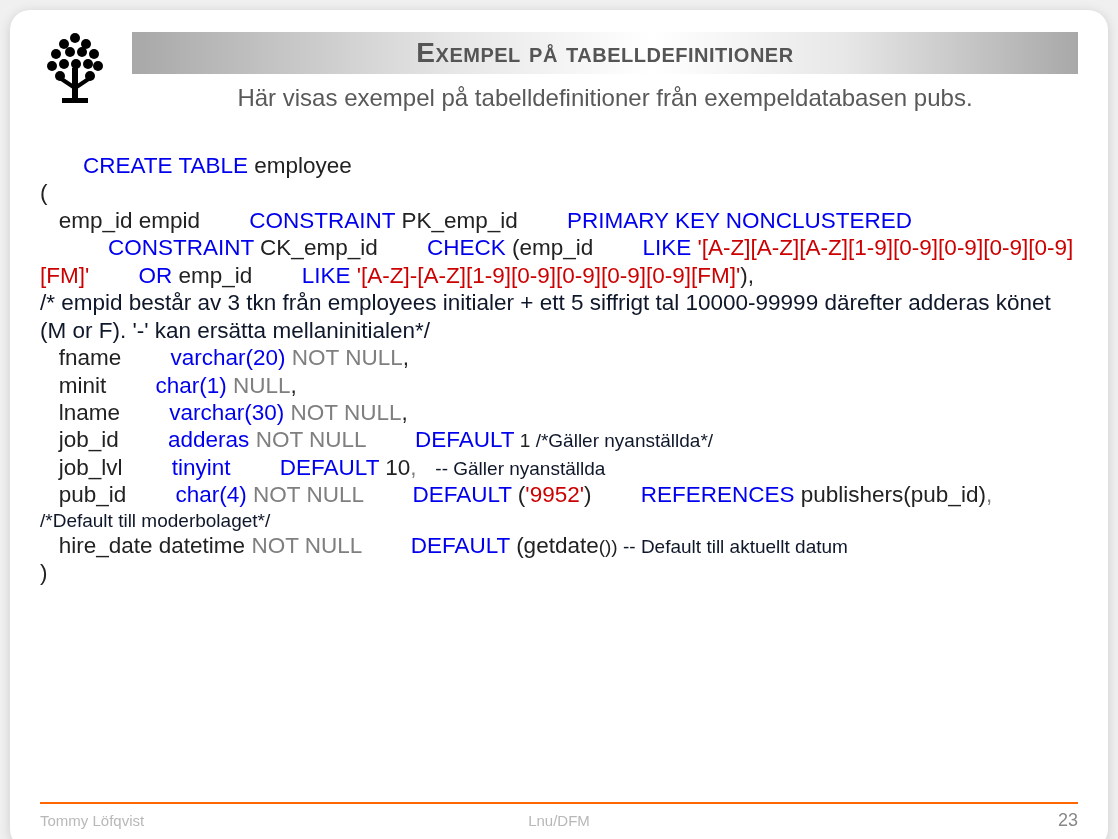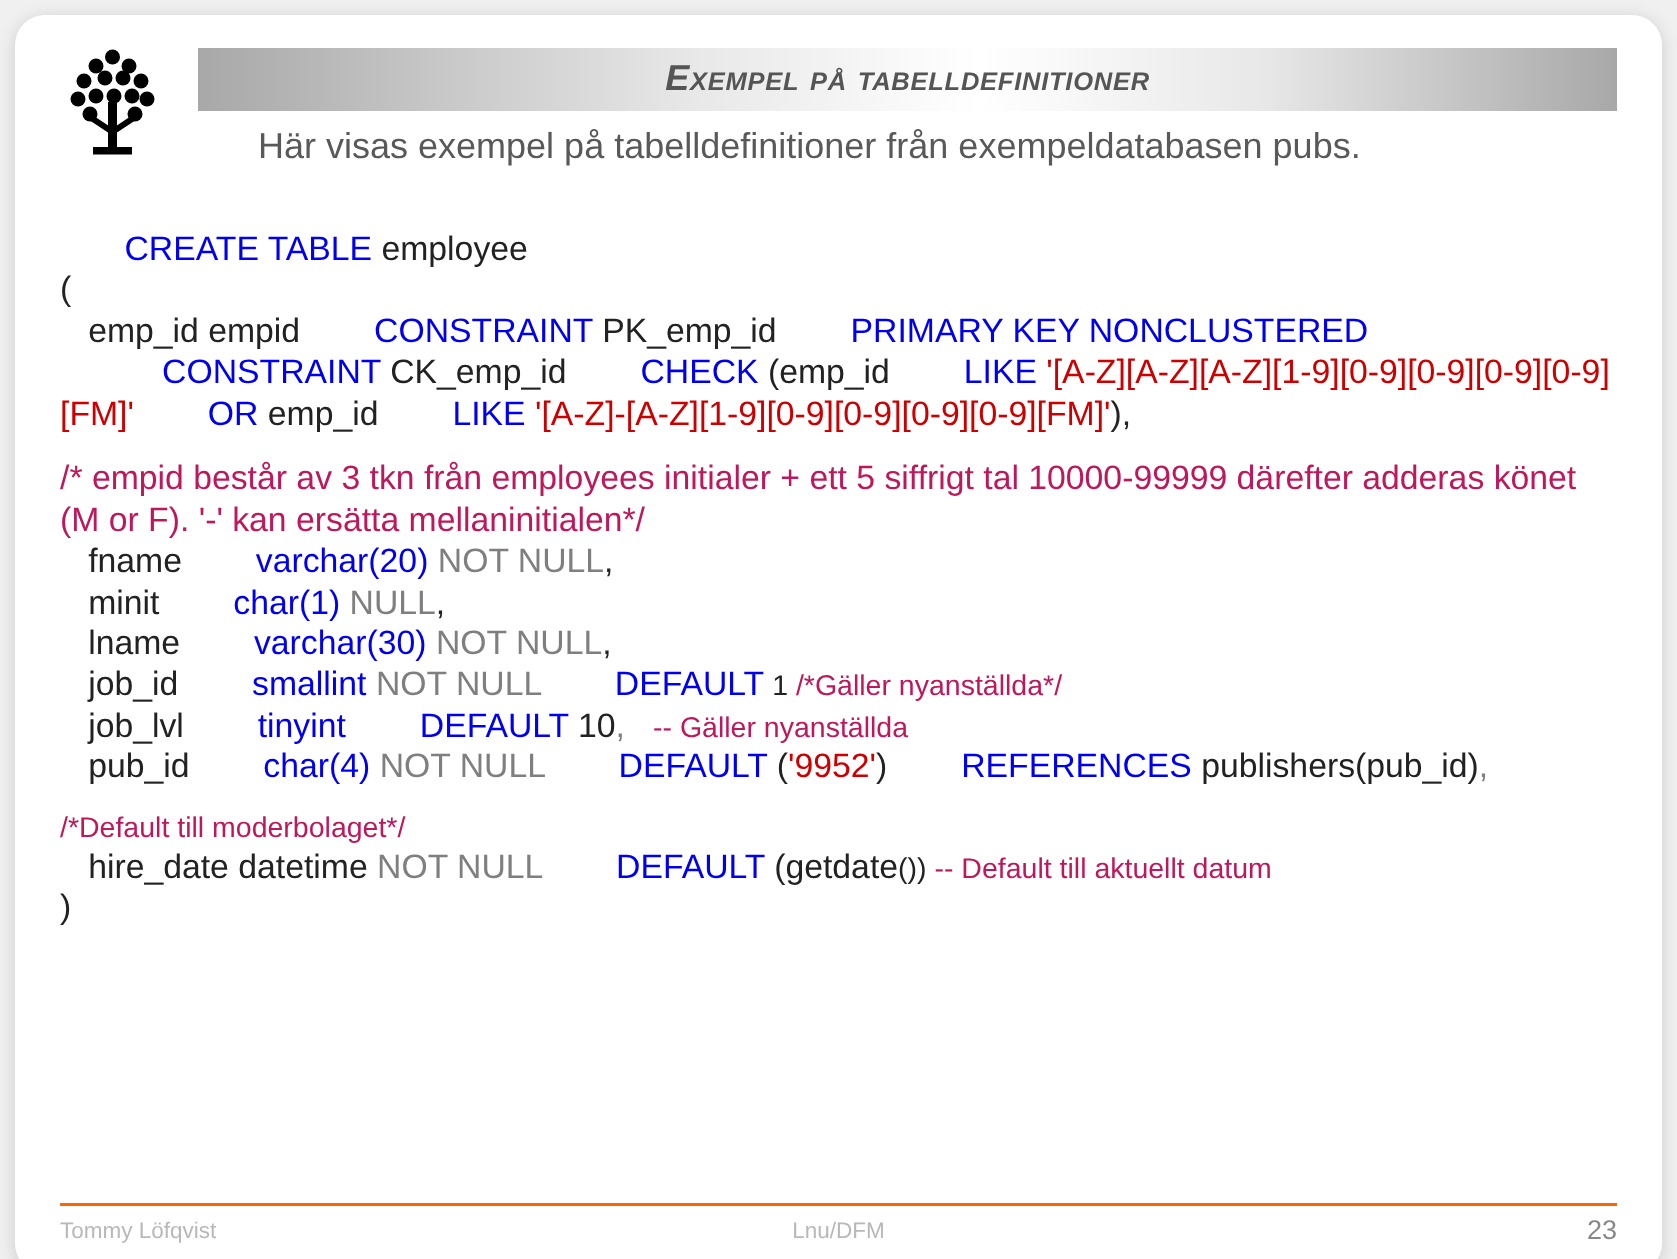--- a/index.html
+++ b/index.html
@@ -34,45 +34,44 @@
   .title-bar {
     flex: 1;
     background: linear-gradient(to right, #a8a8a8 0%, #e8e8e8 35%, #ffffff 55%, #e8e8e8 75%, #a8a8a8 100%);
     height: 42px;
     display: flex;
     align-items: center;
     justify-content: center;
     margin-top: 2px;
   }
   .title-bar h1 {
-    font-size: 24px;
+    font-size: 28px;
     font-weight: 700;
     color: #555555;
     font-variant: small-caps;
     letter-spacing: 0.5px;
-    font-style: italic;
   }
   .subtitle {
     margin-top: 10px;
     font-size: 24px;
     color: #595959;
-    text-align: left;
+    text-align: center;
     padding: 0 40px;
   }
   .code-area {
     margin-top: 40px;
     font-size: 22.5px;
     line-height: 1.22;
     font-family: "Segoe UI", "Helvetica Neue", Arial, sans-serif;
   }
   .code-area .kw { color: #0000ee; margin-left: 43px; }
   .code-area .txt { color: #222222; }
   .code-area .gray { color: #7f7f7f; margin-top: 35px; }
   .code-area .str { color: #cc0000; margin-top: 48px; }
-  .code-area .cmt { color: #be185d; margin-top: 16px; }
+  .code-area .cmt { color: #0f172a; }
   .code-area .small { font-size: 19px; }
   .footer {
     position: absolute;
     left: 30px;
     right: 30px;
     bottom: 18px;
     border-top: 2px solid #ff6600;
     padding-top: 6px;
     display: flex;
     justify-content: space-between;
@@ -123,21 +122,21 @@
 
   <div class="code-area">
     <div><span class="kw">CREATE TABLE</span><span class="txt"> employee</span></div>
     <div><span class="txt">(</span></div>
     <div><span class="txt" style="white-space:pre">   emp_id empid </span><span class="kw">CONSTRAINT</span><span class="txt"> PK_emp_id </span><span class="kw">PRIMARY KEY NONCLUSTERED</span></div>
     <div><span style="white-space:pre">    </span><span class="kw">CONSTRAINT</span><span class="txt"> CK_emp_id </span><span class="kw">CHECK</span><span class="txt"> (emp_id </span><span class="kw">LIKE</span><span class="str"> '[A-Z][A-Z][A-Z][1-9][0-9][0-9][0-9][0-9][FM]'</span><span class="kw">  OR</span><span class="txt"> emp_id </span><span class="kw">LIKE</span><span class="str"> '[A-Z]-[A-Z][1-9][0-9][0-9][0-9][0-9][FM]'</span><span class="txt">),</span></div>
     <div class="cmt">   /* empid består av 3 tkn från employees initialer + ett 5 siffrigt tal 10000-99999 därefter adderas könet (M or F). '-' kan ersätta mellaninitialen*/</div>
     <div><span class="txt" style="white-space:pre">   fname </span><span class="kw">varchar(20)</span><span class="gray"> NOT NULL</span><span class="txt">,</span></div>
     <div><span class="txt" style="white-space:pre">   minit </span><span class="kw">char(1)</span><span class="gray"> NULL</span><span class="txt">,</span></div>
     <div><span class="txt" style="white-space:pre">   lname </span><span class="kw">varchar(30)</span><span class="gray"> NOT NULL</span><span class="txt">,</span></div>
-    <div><span class="txt" style="white-space:pre">   job_id </span><span class="kw">smallint</span><span class="gray"> NOT NULL </span><span class="kw">DEFAULT</span><span class="txt small"> 1 </span><span class="cmt small">/*Gäller nyanställda*/</span></div>
+    <div><span class="txt" style="white-space:pre">   job_id </span><span class="kw">adderas</span><span class="gray"> NOT NULL </span><span class="kw">DEFAULT</span><span class="txt small"> 1 </span><span class="cmt small">/*Gäller nyanställda*/</span></div>
     <div><span class="txt" style="white-space:pre">   job_lvl </span><span class="kw">tinyint</span><span> </span><span class="kw">DEFAULT</span><span class="txt"> 10</span><span class="gray" style="white-space:pre">,   </span><span class="cmt small">-- Gäller nyanställda</span></div>
     <div><span class="txt" style="white-space:pre">   pub_id </span><span class="kw">char(4)</span><span class="gray"> NOT NULL </span><span class="kw">DEFAULT</span><span class="txt"> (</span><span class="str">'9952'</span><span class="txt">) </span><span class="kw">REFERENCES</span><span class="txt"> publishers(pub_id)</span><span class="gray">,</span></div>
     <div class="cmt small">/*Default till  moderbolaget*/</div>
     <div><span class="txt" style="white-space:pre">   hire_date datetime </span><span class="gray">NOT NULL </span><span class="kw">DEFAULT</span><span class="txt"> (getdate</span><span class="txt small">())  </span><span class="cmt small">-- Default till aktuellt datum</span></div>
     <div><span class="txt"> )</span></div>
   </div>
 
   <div class="footer">
     <span>Tommy Löfqvist</span>
     <span class="center">Lnu/DFM</span>

